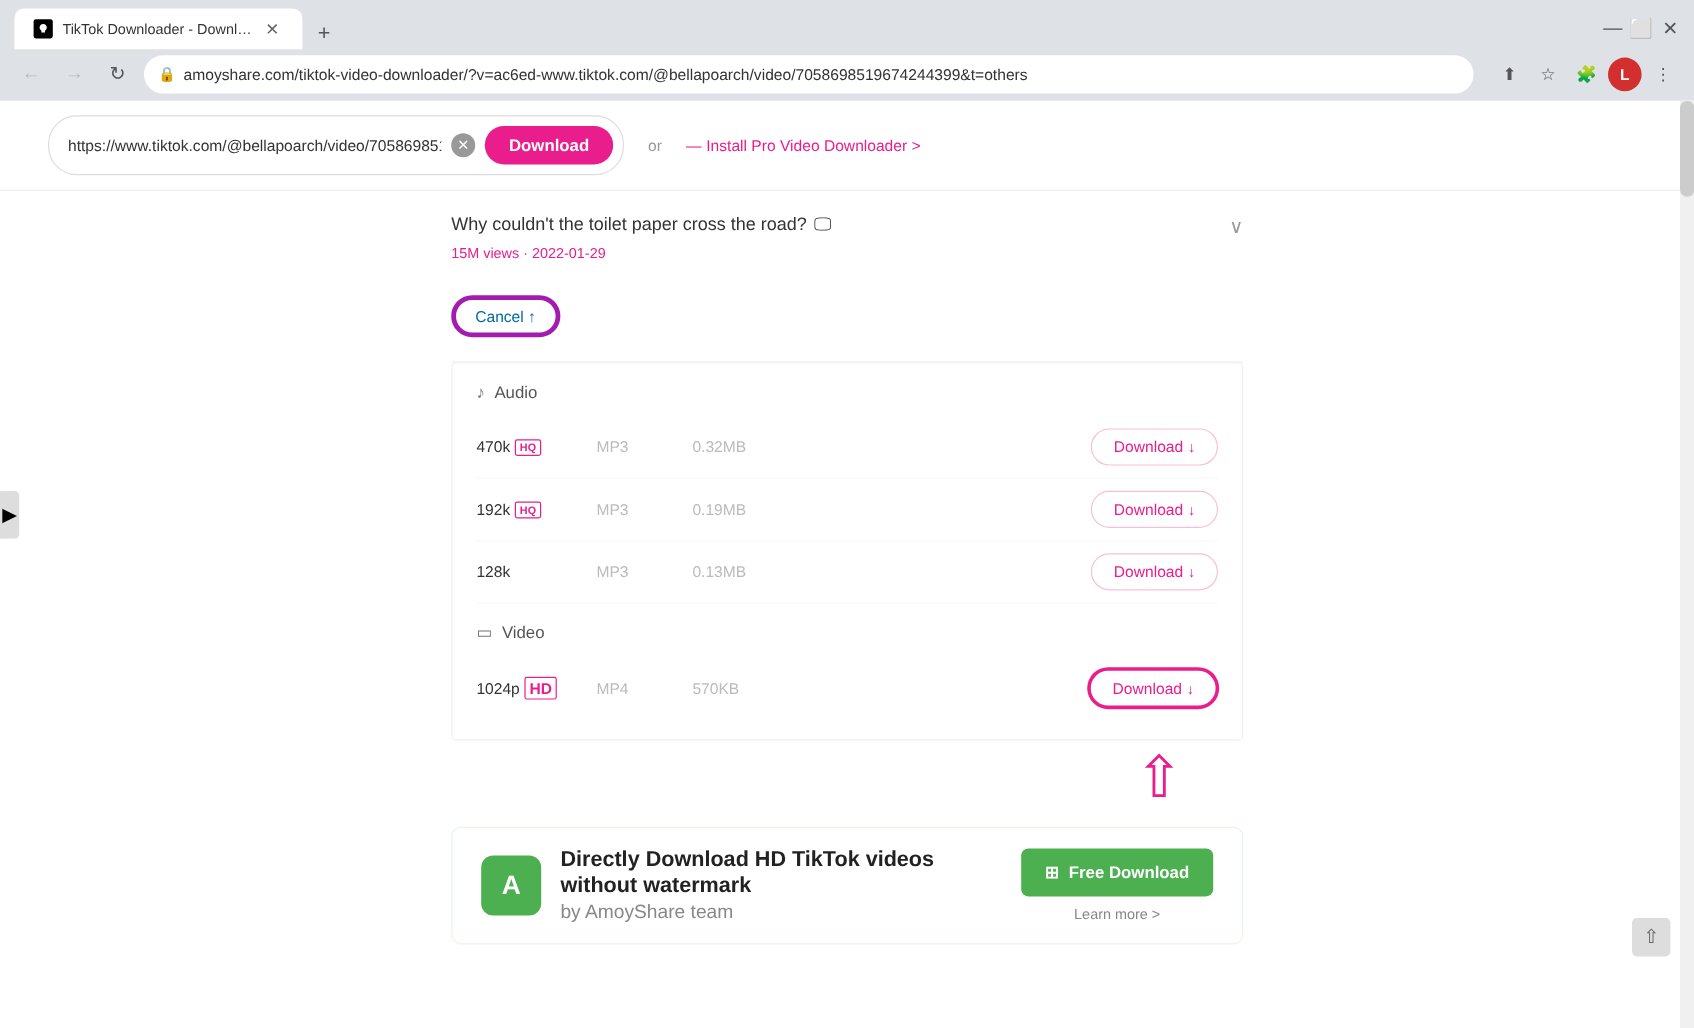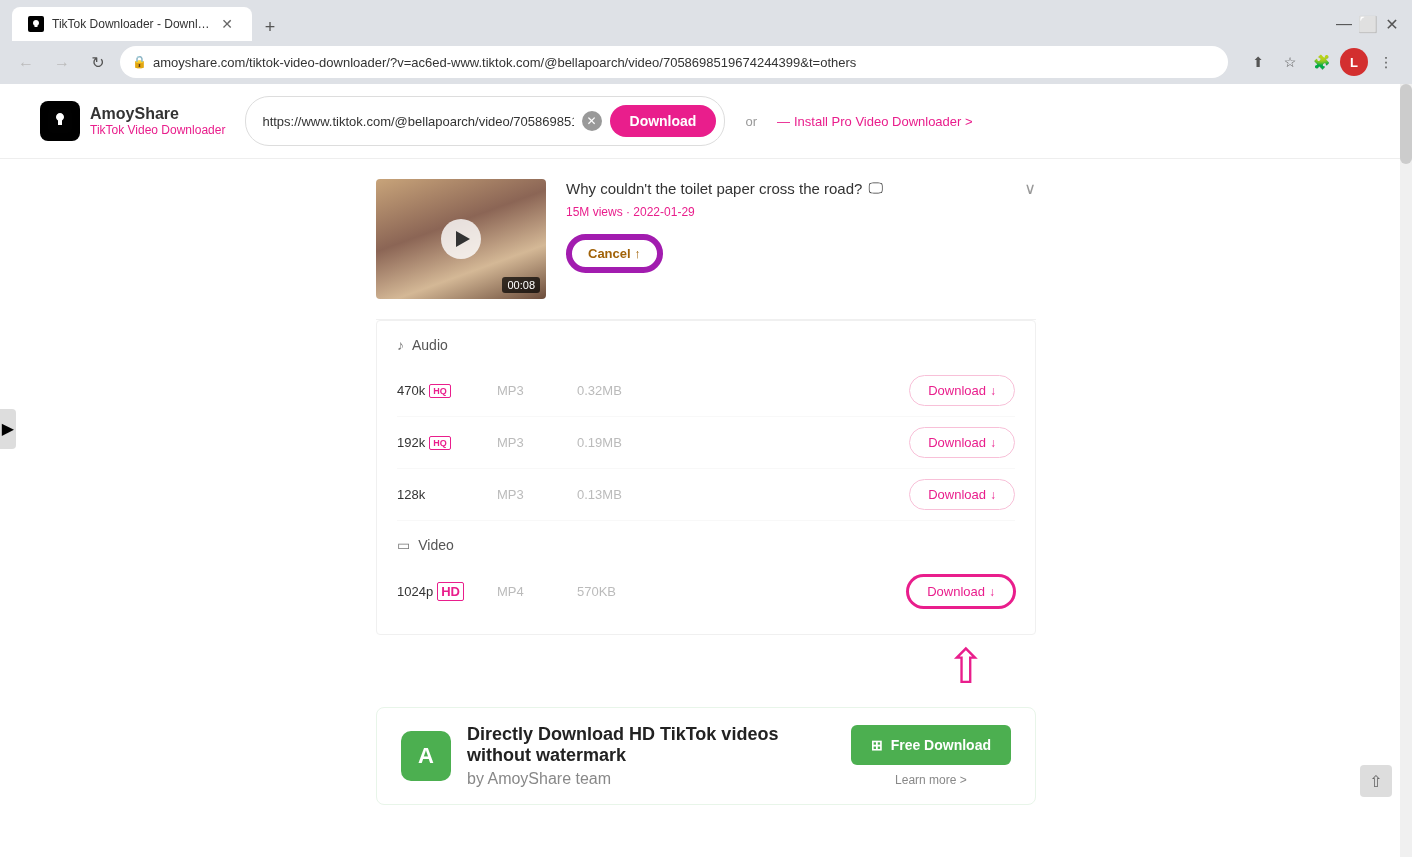--- a/index.html
+++ b/index.html
@@ -53,23 +53,23 @@
     .result-area { max-width: 700px; margin: 0 auto; padding: 0 20px; }
     .video-card { display: flex; align-items: flex-start; gap: 20px; padding: 20px 0; border-bottom: 1px solid #f0f0f0; }
     .video-thumbnail { position: relative; width: 170px; height: 120px; flex-shrink: 0; background: #222; border-radius: 4px; overflow: hidden; }
     .thumbnail-img { width: 100%; height: 100%; object-fit: cover; background: linear-gradient(135deg, #a0856a 0%, #7a5c45 50%, #c8a882 100%); }
     .play-btn { position: absolute; top: 50%; left: 50%; transform: translate(-50%,-50%); width: 40px; height: 40px; border-radius: 50%; background: rgba(255,255,255,0.8); display: flex; align-items: center; justify-content: center; }
     .play-icon { width: 0; height: 0; border-top: 8px solid transparent; border-bottom: 8px solid transparent; border-left: 14px solid #333; margin-left: 3px; }
     .video-duration { position: absolute; bottom: 6px; right: 6px; background: rgba(0,0,0,0.7); color: white; font-size: 11px; padding: 2px 5px; border-radius: 3px; }
     .video-info { flex: 1; }
     .video-title { font-size: 15px; color: #333; font-weight: 400; margin-bottom: 8px; display: flex; align-items: center; gap: 6px; }
     .emoji-icon { font-size: 15px; }
-    .video-meta { font-size: 12px; color: #e91e8c; margin-bottom: 15px; }
+    .video-meta { font-size: 12px; color: #e91e8c; margin-bottom: 28px; }
     .video-controls { display: flex; gap: 10px; }
-    .cancel-btn { background: white; border: 6px solid #a21caf; color: #a16207; padding: 6px 16px; border-radius: 20px; font-size: 13px; cursor: pointer; display: flex; align-items: center; gap: 4px; font-weight: bold; }
+    .cancel-btn { background: white; border: 4px solid #a21caf; color: #0369a1; padding: 6px 16px; border-radius: 20px; font-size: 13px; cursor: pointer; display: flex; align-items: center; gap: 4px; }
     .collapse-icon { margin-left: auto; font-size: 16px; color: #999; cursor: pointer; }
 
     
     .download-options { background: white; border: 1px solid #f0f0f0; border-radius: 4px; margin: 0; padding: 16px 20px; }
     .section-title { font-size: 14px; color: #555; margin-bottom: 12px; display: flex; align-items: center; gap: 8px; font-weight: 400; }
     .section-icon { font-size: 14px; color: #777; }
     .option-row { display: flex; align-items: center; padding: 10px 0; border-bottom: 1px solid #f8f8f8; }
     .option-row:last-child { border-bottom: none; }
     .quality-label { font-size: 13px; color: #333; width: 100px; display: flex; align-items: center; gap: 4px; }
     .hq-badge { background: white; border: 1px solid #e91e8c; color: #e91e8c; font-size: 9px; padding: 1px 3px; border-radius: 2px; font-weight: 600; }
@@ -145,58 +145,39 @@
       <div class="toolbar-icon">🧩</div>
       <div class="user-avatar">L</div>
       <div class="toolbar-icon">⋮</div>
     </div>
   </div>
 </div>
 
 <div class="page">
 
   <div class="site-header">
-    <div class="logo-area">
-      <div class="logo-icon">
-        <svg width="24" height="24" viewBox="0 0 24 24">
-            <rect width="24" height="24" rx="4" fill="#010101"></rect>
-            <path d="M12 4C9.8 4 8 5.8 8 8c0 1.5.8 2.8 2 3.5V16h4v-4.5c1.2-.7 2-2 2-3.5 0-2.2-1.8-4-4-4z" fill="white"></path>
-          </svg>
-      </div>
-      <div class="logo-text-area">
-        <span class="logo-name">AmoyShare</span>
-        <span class="logo-subtitle">TikTok Video Downloader</span>
-      </div>
-    </div>
 
     <div class="search-bar">
       <input class="search-input" type="text" value="https://www.tiktok.com/@bellapoarch/video/70586985196742" style="">
       <div class="search-clear">✕</div>
       <button class="search-download-btn">Download</button>
     </div>
 
     <span class="header-or">or</span>
 
     <a class="install-pro">
       <span class="install-pro-icon" style="color:#e91e8c;">—</span>
       <span>Install Pro Video Downloader &gt;</span>
     </a>
   </div>
 
 
   <div class="result-area">
 
     <div class="video-card">
-      <div class="video-thumbnail">
-        <div class="thumbnail-img" style="background: linear-gradient(160deg, #c8a47a 0%, #8B6555 40%, #d4b896 70%, #6b4c3b 100%);"></div>
-        <div class="play-btn">
-          <div class="play-icon"></div>
-        </div>
-        <div class="video-duration">00:08</div>
-      </div>
 
       <div class="video-info">
         <div class="video-title">
           <span>Why couldn't the toilet paper cross the road?</span>
           <span class="emoji-icon">🖵</span>
         </div>
         <div class="video-meta">15M views · 2022-01-29</div>
         <div class="video-controls">
           <button class="cancel-btn">Cancel ↑</button>
         </div>

